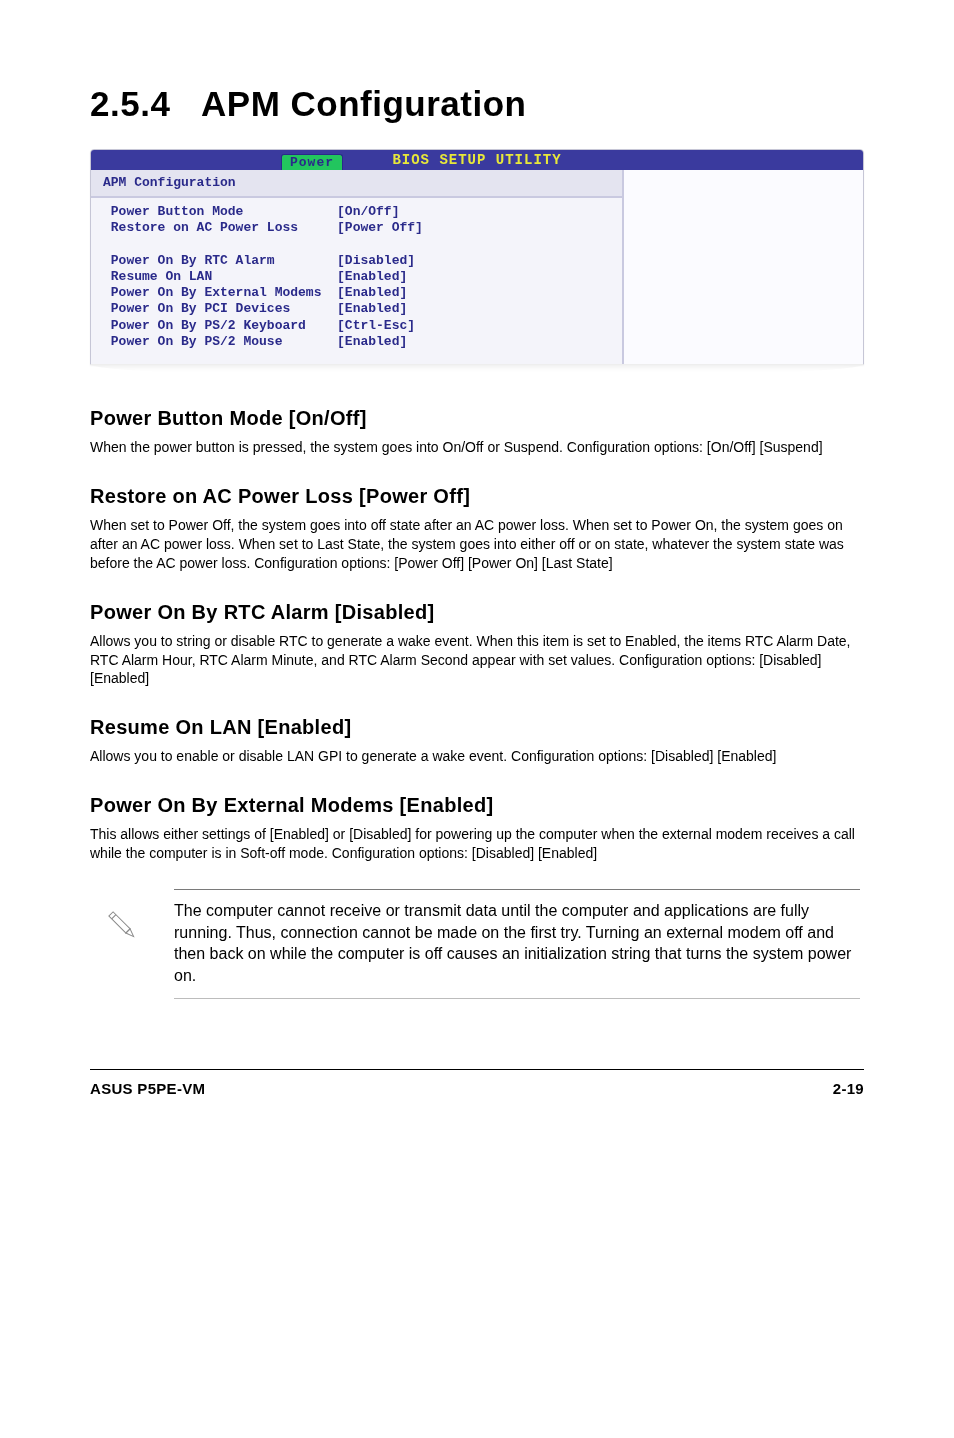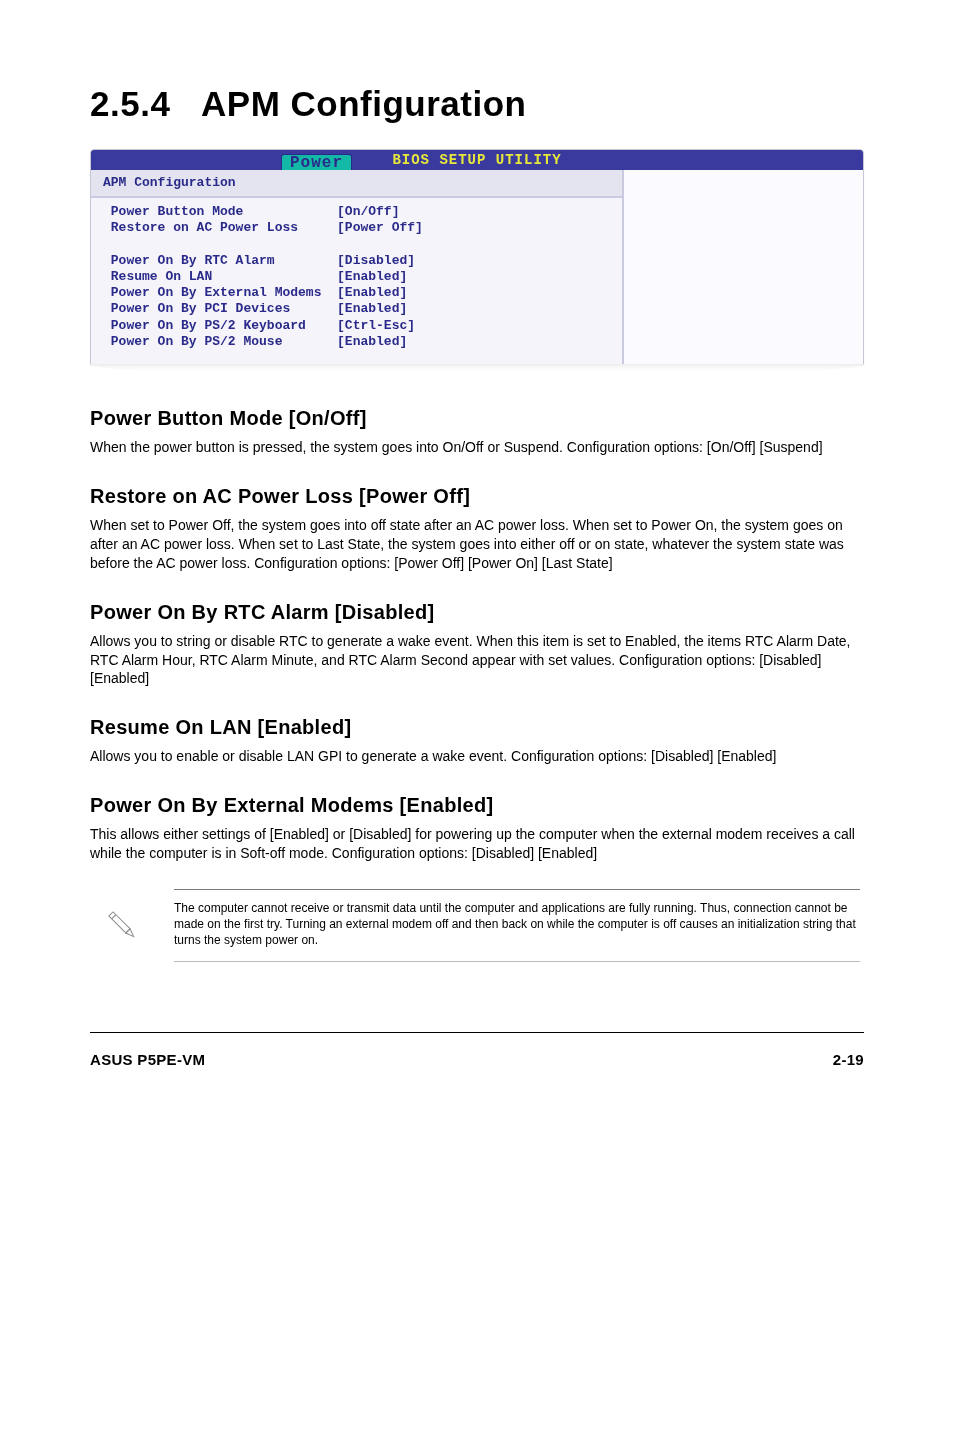--- a/index.html
+++ b/index.html
@@ -53,25 +53,25 @@
     height: 20px;
     line-height: 20px;
     text-align: center;
     letter-spacing: 1px;
     position: relative;
   }
   .bios-tab {
     position: absolute;
     bottom: 0;
     left: 190px;
-    background: #14b8a6;
+    background: #22c55e;
     color: #2a2a8a;
     font-family: "Courier New", monospace;
     font-weight: bold;
-    font-size: 16px;
+    font-size: 13px;
     padding: 1px 8px 0 8px;
     border-top-left-radius: 3px;
     border-top-right-radius: 3px;
     border: 1px solid #2a2a8a;
     border-bottom: none;
     line-height: 14px;
   }
   .bios-body {
     display: flex;
     background: #f4f4fa;
@@ -119,34 +119,34 @@
     align-items: flex-start;
     padding: 0 4px;
   }
   .note-icon {
     flex: 0 0 58px;
     display:flex;
     justify-content:center;
     padding-top:16px;
   }
   .note-text {
-    font-size: 12px;
+    font-size: 16px;
     line-height: 1.35;
     border-top: 1px solid #7a7a7a;
     border-bottom: 1px solid #bcbcbc;
     padding: 10px 0 12px 0;
     flex:1;
   }
   
   .page-footer {
     display: flex;
     justify-content: space-between;
     border-top: 1.5px solid #000;
     margin-top: 70px;
-    padding-top: 17px;
+    padding-top: 9px;
     font-weight: 900;
     font-size: 15px;
     letter-spacing: 0.3px;
     font-stretch: condensed;
   }
 </style>
 </head>
 <body>
 
 <h1 class="section-num">

